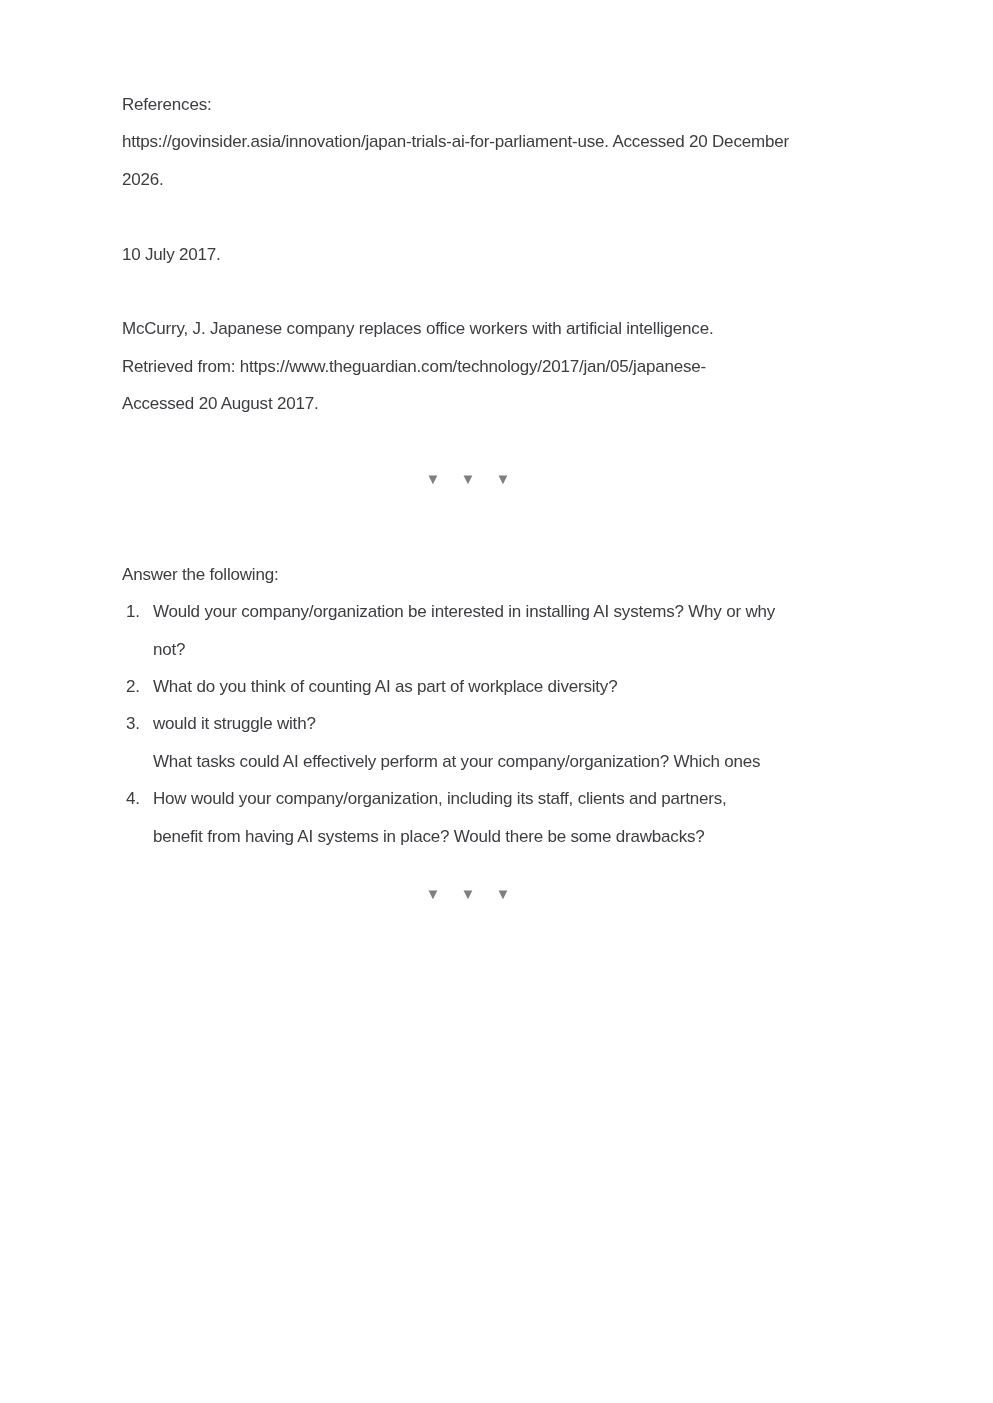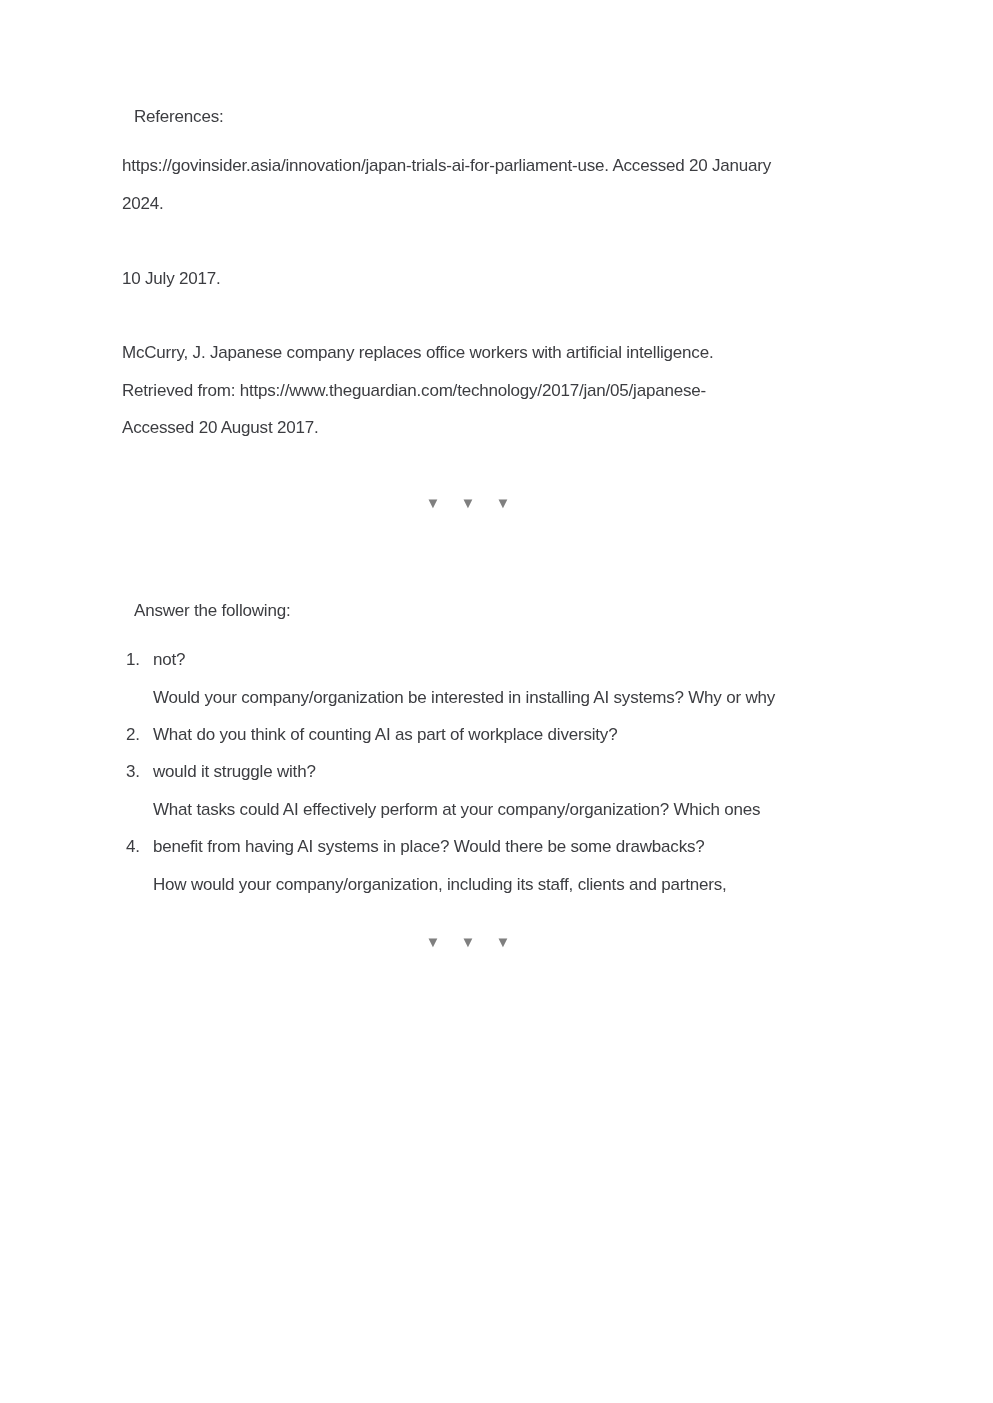--- a/index.html
+++ b/index.html
@@ -11,21 +11,21 @@
     box-sizing: border-box;
     padding: 86px 171px 0 122px;
     font-family: "Liberation Sans", "DejaVu Sans", sans-serif;
     font-size: 17px;
     line-height: 37.4px;
     color: #3c3d41;
     letter-spacing: -0.2px;
     overflow: hidden;
   }
   .line { display: block; white-space: nowrap; }
-  .heading { margin: 12px; }
+  .heading { margin: 0; }
   .para { margin: 0 0 37.4px 0; }
   .spacer-line { height: 37.4px; }
   .separator {
     text-align: center;
     color: #7f7f7f;
     font-size: 15px;
     letter-spacing: 8px;
     line-height: 37.4px;
     margin: 20px 0 21px 0;
     user-select: none;
@@ -41,22 +41,22 @@
 </style>
 </head>
 <body>
 
 <div class="page">
 
   <section>
     <p class="heading">References:</p>
 
     <p class="para">
-      <span class="line">https://govinsider.asia/innovation/japan-trials-ai-for-parliament-use. Accessed 20 January</span>
-      <span class="line">2024.</span>
+      <span class="line">https://govinsider.asia/innovation/japan-trials-ai-for-parliament-use. Accessed 20 December</span>
+      <span class="line">2026.</span>
     </p>
 
     <p class="para">
       <span class="line">10 July 2017.</span>
     </p>
 
     <p class="para">
       <span class="line">McCurry, J. Japanese company replaces office workers with artificial intelligence.</span>
       <span class="line">Retrieved from: https://www.theguardian.com/technology/2017/jan/05/japanese-</span>
       <span class="line">Accessed 20 August 2017.</span>
@@ -65,22 +65,22 @@
 
   <div class="separator">▼ ▼ ▼</div>
 
   <section>
     <div class="spacer-line"></div>
     <p class="heading">Answer the following:</p>
 
     <div class="question">
       <span class="qnum">1.</span>
       <span class="qtext">
+        <span class="line">Would your company/organization be interested in installing AI systems? Why or why</span>
         <span class="line">not?</span>
-        <span class="line">Would your company/organization be interested in installing AI systems? Why or why</span>
       </span>
     </div>
 
     <div class="question">
       <span class="qnum">2.</span>
       <span class="qtext">
         <span class="line">What do you think of counting AI as part of workplace diversity?</span>
       </span>
     </div>
 
@@ -88,21 +88,21 @@
       <span class="qnum">3.</span>
       <span class="qtext">
         <span class="line">would it struggle with?</span>
         <span class="line">What tasks could AI effectively perform at your company/organization? Which ones</span>
       </span>
     </div>
 
     <div class="question">
       <span class="qnum">4.</span>
       <span class="qtext">
+        <span class="line">How would your company/organization, including its staff, clients and partners,</span>
         <span class="line">benefit from having AI systems in place? Would there be some drawbacks?</span>
-        <span class="line">How would your company/organization, including its staff, clients and partners,</span>
       </span>
     </div>
   </section>
 
   <div class="separator">▼ ▼ ▼</div>
 
 </div>
 
 </body></html>

